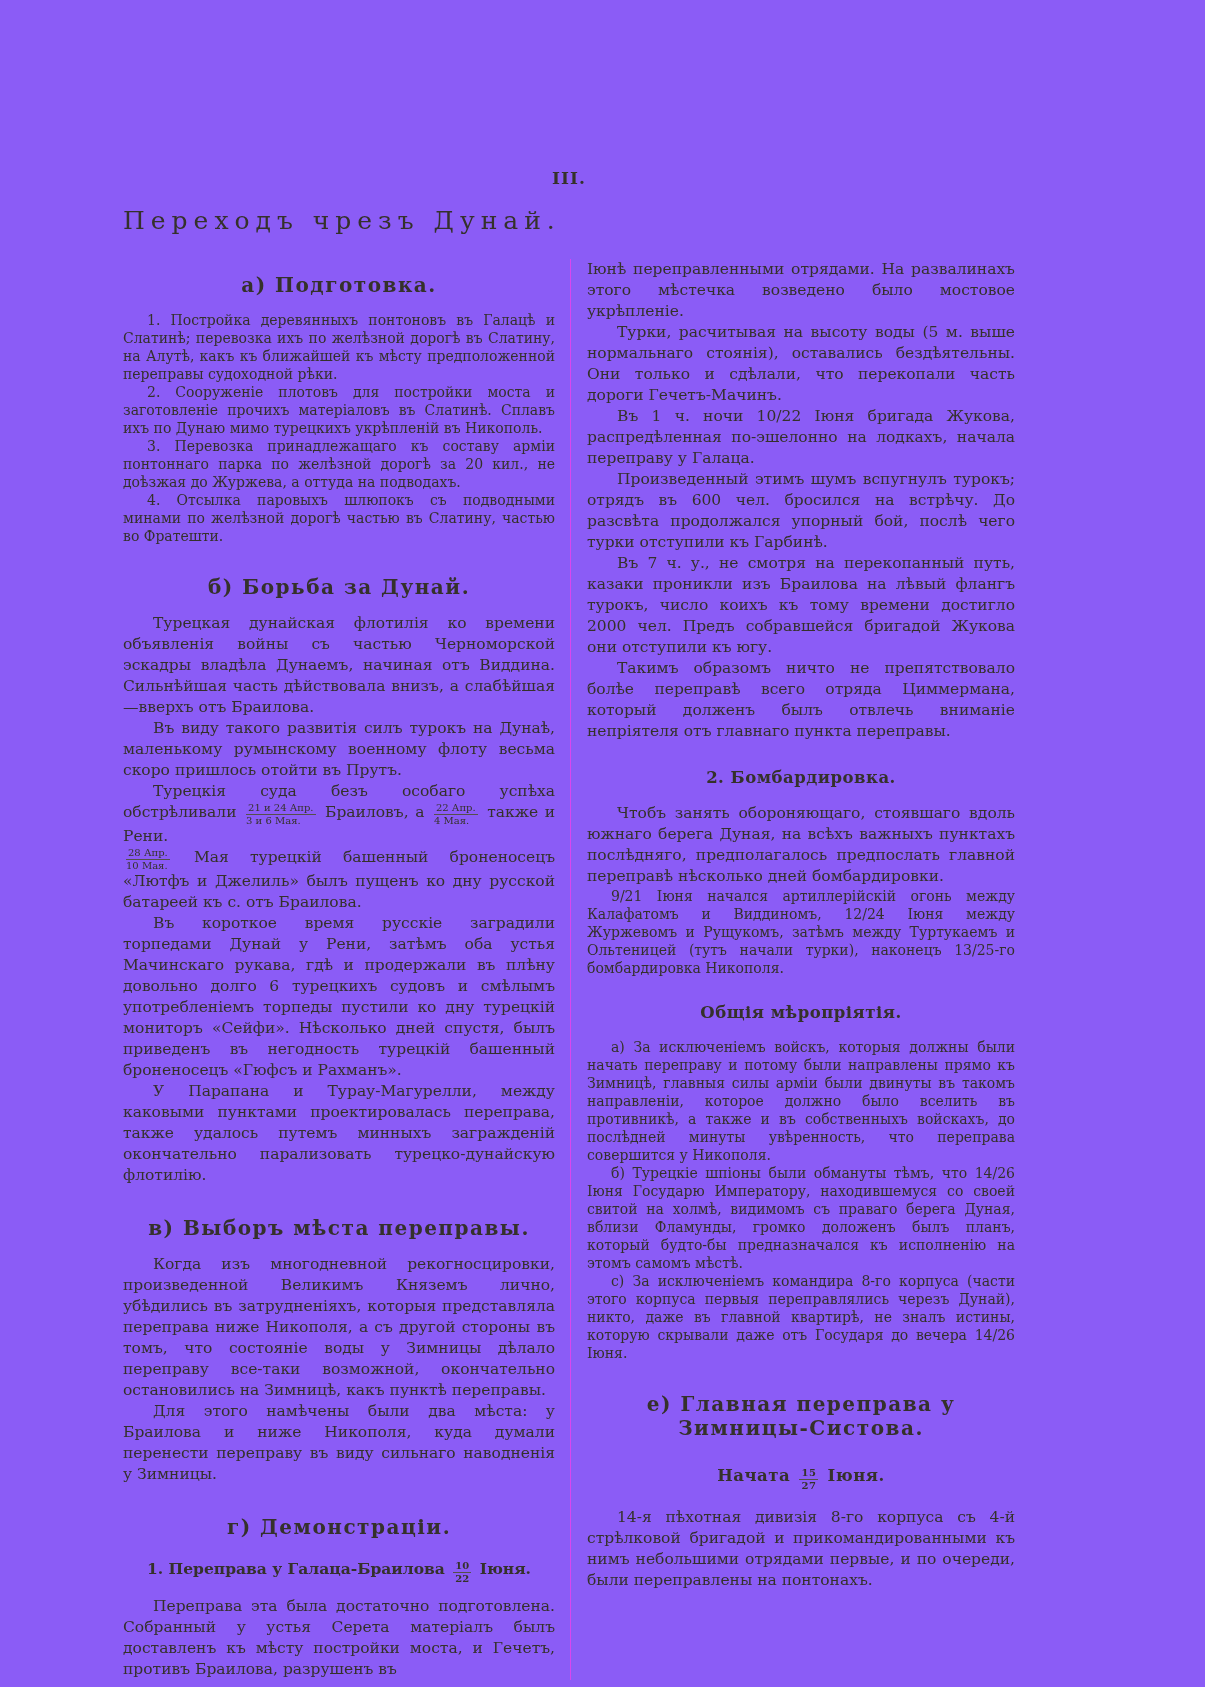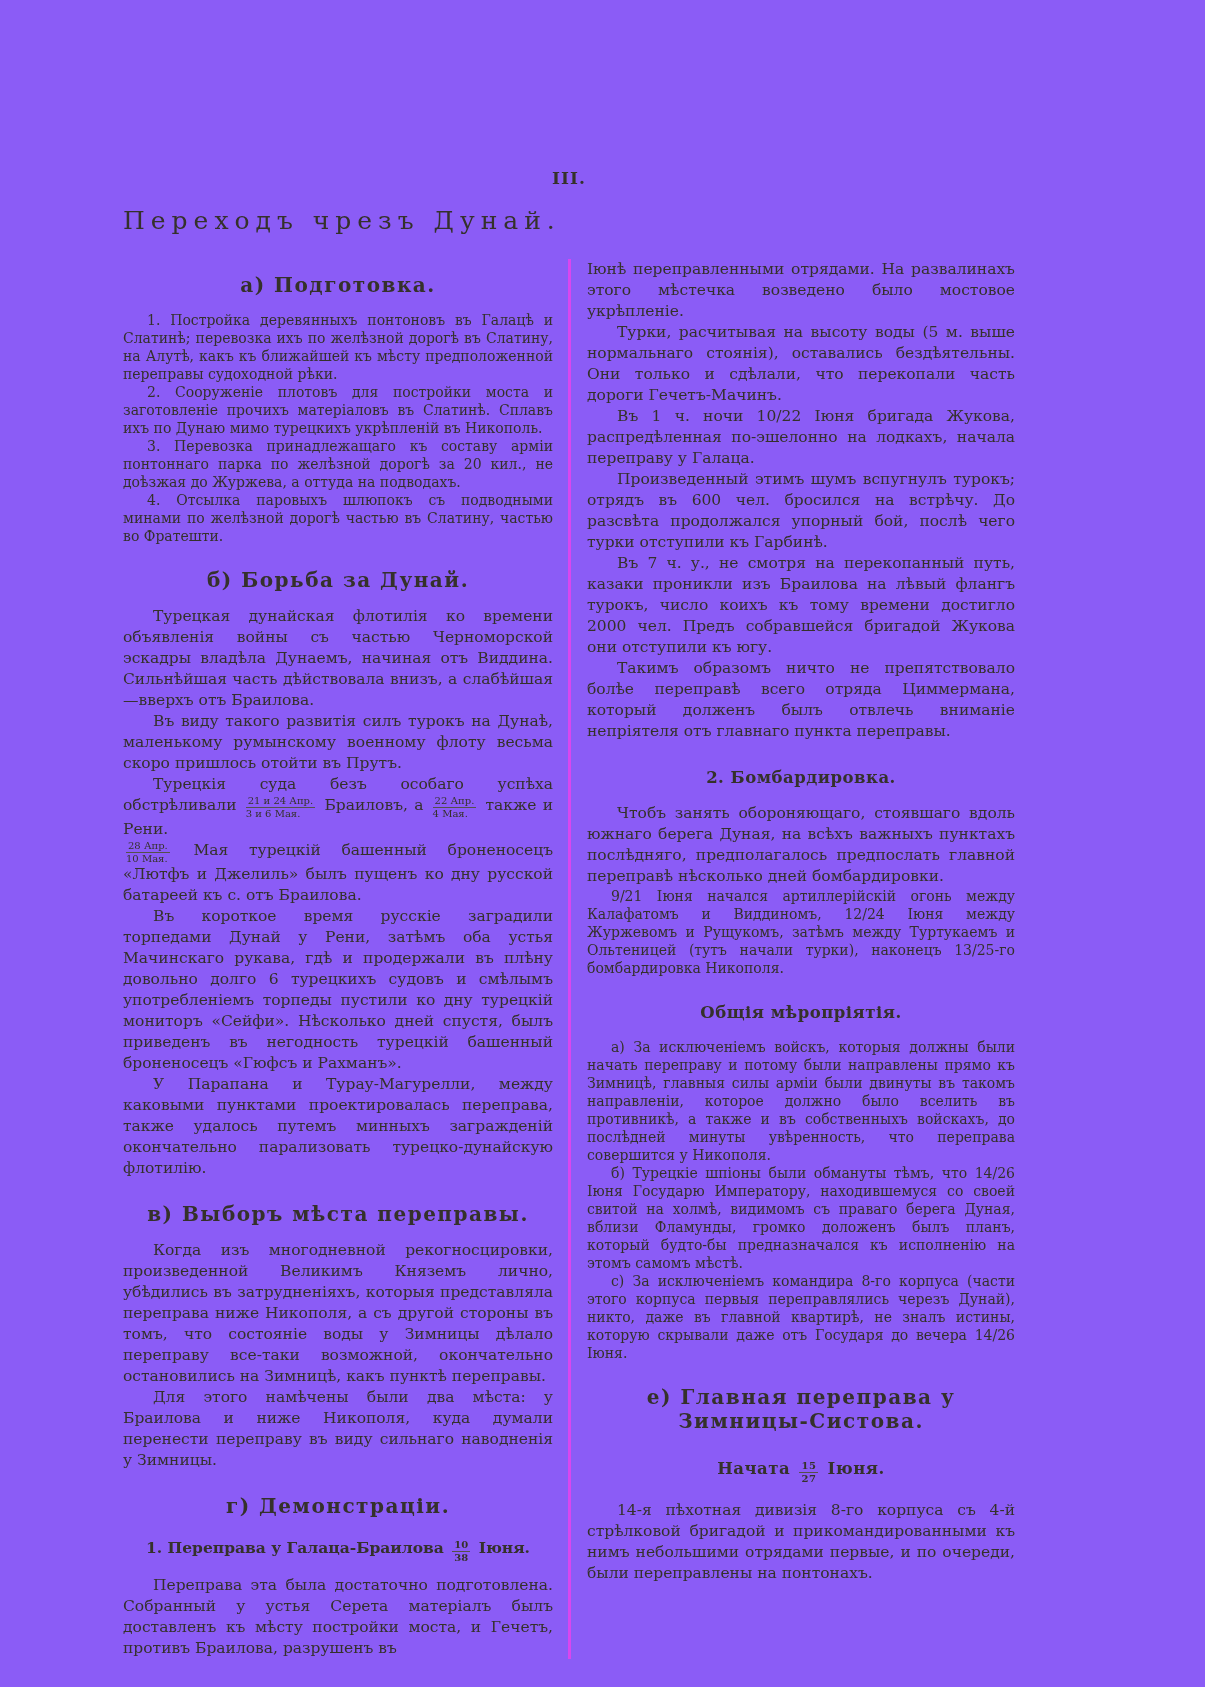--- a/index.html
+++ b/index.html
@@ -12,24 +12,24 @@
   .sheet {
     position:relative;
     width:1205px; height:1687px;
     background:#8b5cf6;
     overflow:hidden;
   }
   .content { position:absolute; left:123px; top:168px; width:892px; }
   .pagenum { text-align:center; font-size:17px; font-weight:bold; letter-spacing:1px; }
   .title { text-align:left; font-size:25px; letter-spacing:6px; margin-top:18px; white-space:nowrap; }
   .cols { display:flex; margin-top:24px; }
-  .col-left  { width:448px; padding-right:15px; border-right:3px solid #d946ef; }
+  .col-left  { width:448px; padding-right:15px; border-right:1px solid #d946ef; }
   .col-right { width:444px; padding-left:16px; }
   .h-section { text-align:center; font-size:20px; font-weight:bold; letter-spacing:1.5px; margin:14px 0 14px; }
-  .h-section.gap { margin-top:23px; }
+  .h-section.gap { margin-top:30px; }
   .h-sub { text-align:center; font-size:15.5px; font-weight:bold; margin:20px 0 12px; }
   .h-sub-big { text-align:center; font-size:16.5px; font-weight:bold; margin:26px 0 16px; letter-spacing:0.5px; }
   .para { font-size:15.5px; line-height:21px; text-align:justify; text-indent:30px; }
   .para.small { font-size:14px; line-height:18px; text-indent:24px; }
   .para.noindent { text-indent:0; }
   .frac {
     display:inline-block; vertical-align:-7px; 
     font-size:10px; line-height:10px; font-weight:normal;
     text-indent:0; margin:0 3px;
   }
@@ -73,21 +73,21 @@
         <p class="para">Въ короткое время русскіе заградили торпедами Дунай у Рени, затѣмъ оба устья Мачинскаго рукава, гдѣ и продержали въ плѣну довольно долго 6 турецкихъ судовъ и смѣлымъ употребленіемъ торпеды пустили ко дну турецкій мониторъ «Сейфи». Нѣсколько дней спустя, былъ приведенъ въ негодность турецкій башенный броненосецъ «Гюфсъ и Рахманъ».</p>
         <p class="para">У Парапана и Турау-Магурелли, между каковыми пунктами проектировалась переправа, также удалось путемъ минныхъ загражденій окончательно парализовать турецко-дунайскую флотилію.</p>
 
         <div class="h-section gap">в) Выборъ мѣста переправы.</div>
         <p class="para">Когда изъ многодневной рекогносцировки, произведенной Великимъ Княземъ лично, убѣдились въ затрудненіяхъ, которыя представляла переправа ниже Никополя, а съ другой стороны въ томъ, что состояніе воды у Зимницы дѣлало переправу все-таки возможной, окончательно остановились на Зимницѣ, какъ пунктѣ переправы.</p>
         <p class="para">Для этого намѣчены были два мѣста: у Браилова и ниже Никополя, куда думали перенести переправу въ виду сильнаго наводненія у Зимницы.</p>
 
         <div class="h-section gap">г) Демонстраціи.</div>
         <div class="h-sub">
           <span>1. Переправа у Галаца-Браилова</span>
-          <span class="frac"><span class="ft">10</span><span class="fb">38</span></span>
+          <span class="frac"><span class="ft">10</span><span class="fb">22</span></span>
           <span>Іюня.</span>
         </div>
         <p class="para">Переправа эта была достаточно подготовлена. Собранный у устья Серета матеріалъ былъ доставленъ къ мѣсту постройки моста, и Гечетъ, противъ Браилова, разрушенъ въ</p>
 
       </div>
 
       <div class="col-right">
 
         <p class="para noindent">Іюнѣ переправленными отрядами. На развалинахъ этого мѣстечка возведено было мостовое укрѣпленіе.</p>
         <p class="para">Турки, расчитывая на высоту воды (5 м. выше нормальнаго стоянія), оставались бездѣятельны. Они только и сдѣлали, что перекопали часть дороги Гечетъ-Мачинъ.</p>

